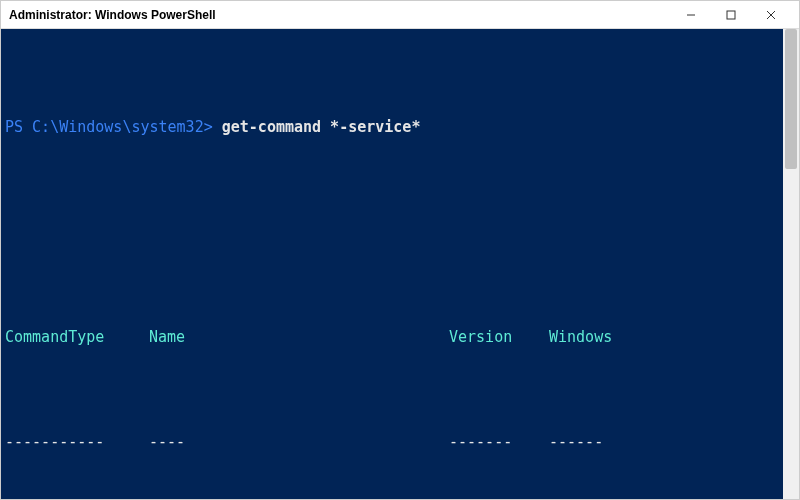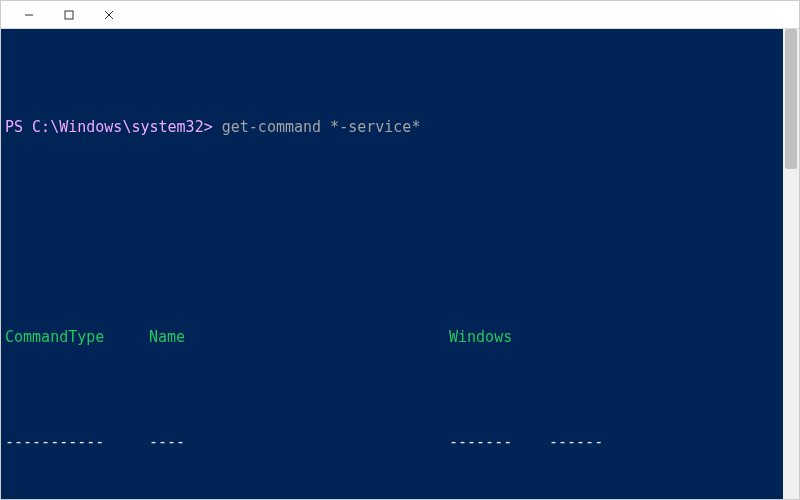--- a/index.html
+++ b/index.html
@@ -50,37 +50,38 @@
     width: 16px;
     background: #f0f0f0;
   }
   .scrollthumb {
     position: absolute;
     top: 0; left: 2px; right: 2px;
     height: 140px;
     background: #c0c0c0;
     border-radius: 2px;
   }
-  .prompt-path { color: #f0abfc; }
-  .prompt-cmd { color: #a3a3a3; }
+  .prompt-path { color: #3b82f6; }
+  .prompt-cmd { color: #e5e5e5; font-weight: bold; }
   .row { display: flex; }
   .col-type   { width: 120px; }
   .col-name   { width: 300px; margin-left: 24px; }
   .col-ver    { width: 100px; }
   .col-src    { flex: 1; }
-  .headrow { color: #22c55e; }
+  .headrow { color: #5eead4; }
   .dashrow { color: #e6e6e6; }
   .blank { height: 1.75em; }
 </style>
 </head>
 <body>
 
 <div class="window">
 
   <div class="titlebar">
+    <span class="title">Administrator: Windows PowerShell</span>
     <div class="winbtn">
       <svg width="10" height="10" viewBox="0 0 10 10">
           <line x1="1" y1="5" x2="9" y2="5" stroke="#333" stroke-width="1"></line>
         </svg>
     </div>
     <div class="winbtn">
       <svg width="10" height="10" viewBox="0 0 10 10">
           <rect x="1" y="1" width="8" height="8" fill="none" stroke="#333" stroke-width="1"></rect>
         </svg>
     </div>
@@ -91,21 +92,21 @@
         </svg>
     </div>
   </div>
 
   <div class="terminal">
 
     <div><span class="prompt-path">PS C:\Windows\system32&gt;</span> <span class="prompt-cmd">get-command *-service*</span></div>
 
     <div class="blank"></div>
 
-    <div class="row headrow"><span class="col-type">CommandType</span><span class="col-name">Name</span><span class="col-src">Windows</span></div>
+    <div class="row headrow"><span class="col-type">CommandType</span><span class="col-name">Name</span><span class="col-ver">Version</span><span class="col-src">Windows</span></div>
 
     <div class="row dashrow"><span class="col-type">-----------</span><span class="col-name">----</span><span class="col-ver">-------</span><span class="col-src">------</span></div>
 
     
     
     
     
     
     
     

